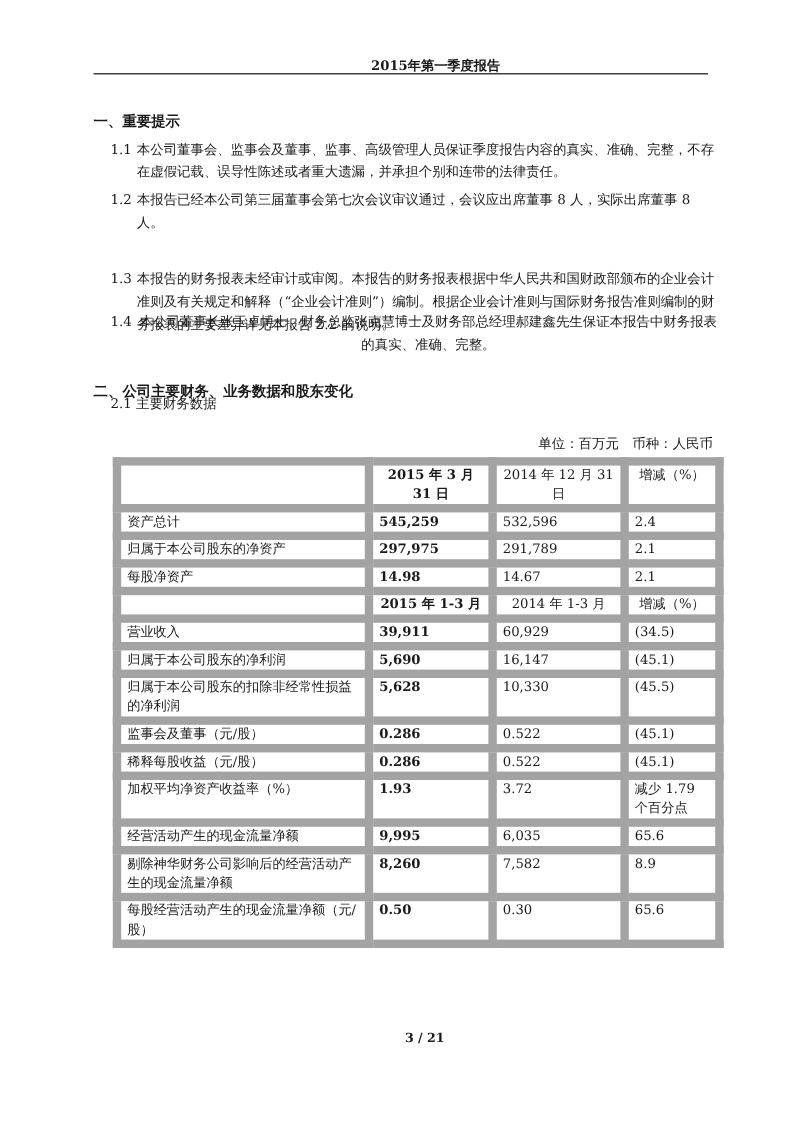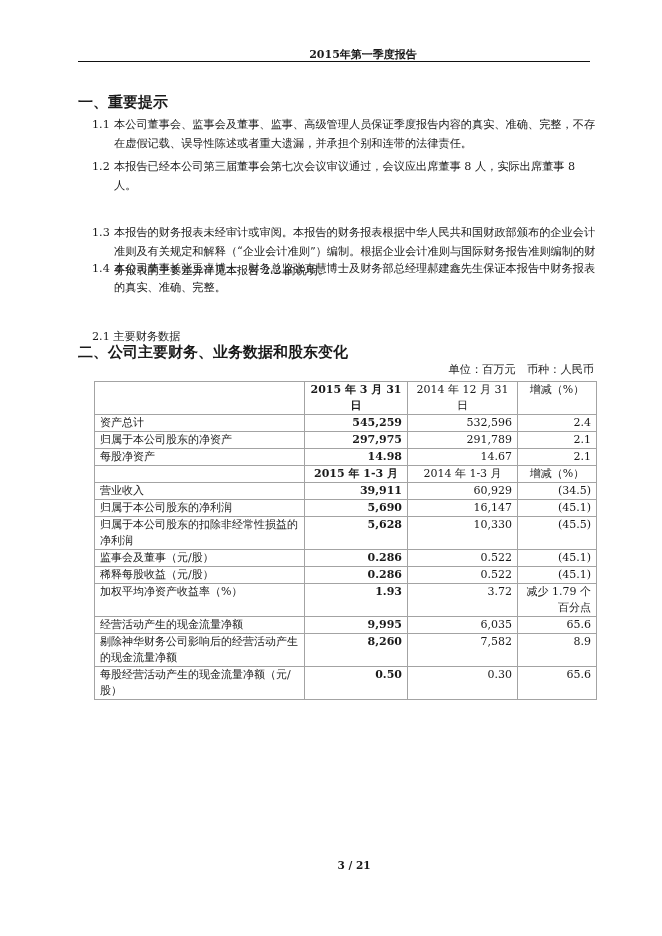--- a/index.html
+++ b/index.html
@@ -1,28 +1,28 @@
 <!DOCTYPE html>
 <html><head>
 <meta charset="utf-8">
 <style>
   html, body { margin:0; padding:0; background:#ffffff; }
   body { width:662px; height:936px; position:relative; font-family:"DejaVu Serif","Liberation Serif",serif; color:#1a1a1a; overflow:hidden; }
   .header-title { position:absolute; left:0; width:662px; top:47px; text-align:center; font-size:11px; font-weight:bold;margin-left:32px; }
   .header-rule { position:absolute; left:78px; width:512px; top:61px; height:0; border-top:1px solid #111; }
-  .sec-title { position:absolute; left:78px; font-size:15px; font-weight:bold;font-family:Liberation Serif, serif; }
+  .sec-title { position:absolute; left:78px; font-size:12px; font-weight:bold;font-family:Liberation Serif, serif; }
   .para { position:absolute; left:92px; width:508px; font-size:11.2px; line-height:19px; }
   .para .num { position:absolute; left:0; }
   .para .txt { display:block; padding-left:22px; }
   .sub { position:absolute; left:92px; font-size:11.2px; }
   .unit { position:absolute; right:68px; top:362px; font-size:11.2px; }
   table.fin { position:absolute; left:94px; top:381px; width:502px; border-collapse:collapse; font-size:11px; table-layout:fixed; }
-  table.fin td { border:1px solid #a3a3a3; padding:0 5px; vertical-align:top; line-height:16px; height:16px; }
+  table.fin td { border:7px solid #a3a3a3; padding:0 5px; vertical-align:top; line-height:16px; height:16px; }
   table.fin td.lab { text-align:left; }
-  table.fin td.num { text-align:right; }
+  table.fin td.num { text-align:left; }
   table.fin td.b { font-weight:bold; }
   table.fin td.hc { text-align:center; }
   .footer { position:absolute; left:0; width:662px; top:859px; text-align:center; font-size:10.5px; font-weight:bold;padding-left:23px; }
 </style>
 </head>
 <body>
 
 <div class="header-title">2015年第一季度报告</div>
 <div class="header-rule"></div>
 
@@ -33,26 +33,26 @@
   <span class="txt">本公司董事会、监事会及董事、监事、高级管理人员保证季度报告内容的真实、准确、完整，不存在虚假记载、误导性陈述或者重大遗漏，并承担个别和连带的法律责任。</span>
 </div>
 <div class="para" style="top:157px;">
   <span class="num">1.2</span>
   <span class="txt">本报告已经本公司第三届董事会第七次会议审议通过，会议应出席董事 8 人，实际出席董事 8 人。</span>
 </div>
 <div class="para" style="top:199px;margin-top:24px;">
   <span class="num">1.3</span>
   <span class="txt">本报告的财务报表未经审计或审阅。本报告的财务报表根据中华人民共和国财政部颁布的企业会计准则及有关规定和解释（“企业会计准则”）编制。根据企业会计准则与国际财务报告准则编制的财务报表的主要差异详见本报告 2.2 的说明。</span>
 </div>
-<div class="para" style="top:259px;">
+<div class="para" style="top:259px;text-align:center;">
   <span class="num">1.4</span>
   <span class="txt">本公司董事长张玉卓博士、财务总监张克慧博士及财务部总经理郝建鑫先生保证本报告中财务报表的真实、准确、完整。</span>
 </div>
 
-<div class="sec-title" style="top:318px;margin-top:25px;">二、公司主要财务、业务数据和股东变化</div>
+<div class="sec-title" style="top:318px;">二、公司主要财务、业务数据和股东变化</div>
 <div class="sub" style="top:329px;">2.1 主要财务数据</div>
 <div class="unit">单位：百万元　币种：人民币</div>
 
 <table class="fin">
   <colgroup>
       <col style="width:210px">
       <col style="width:103px">
       <col style="width:110px">
       <col style="width:79px">
     </colgroup>

